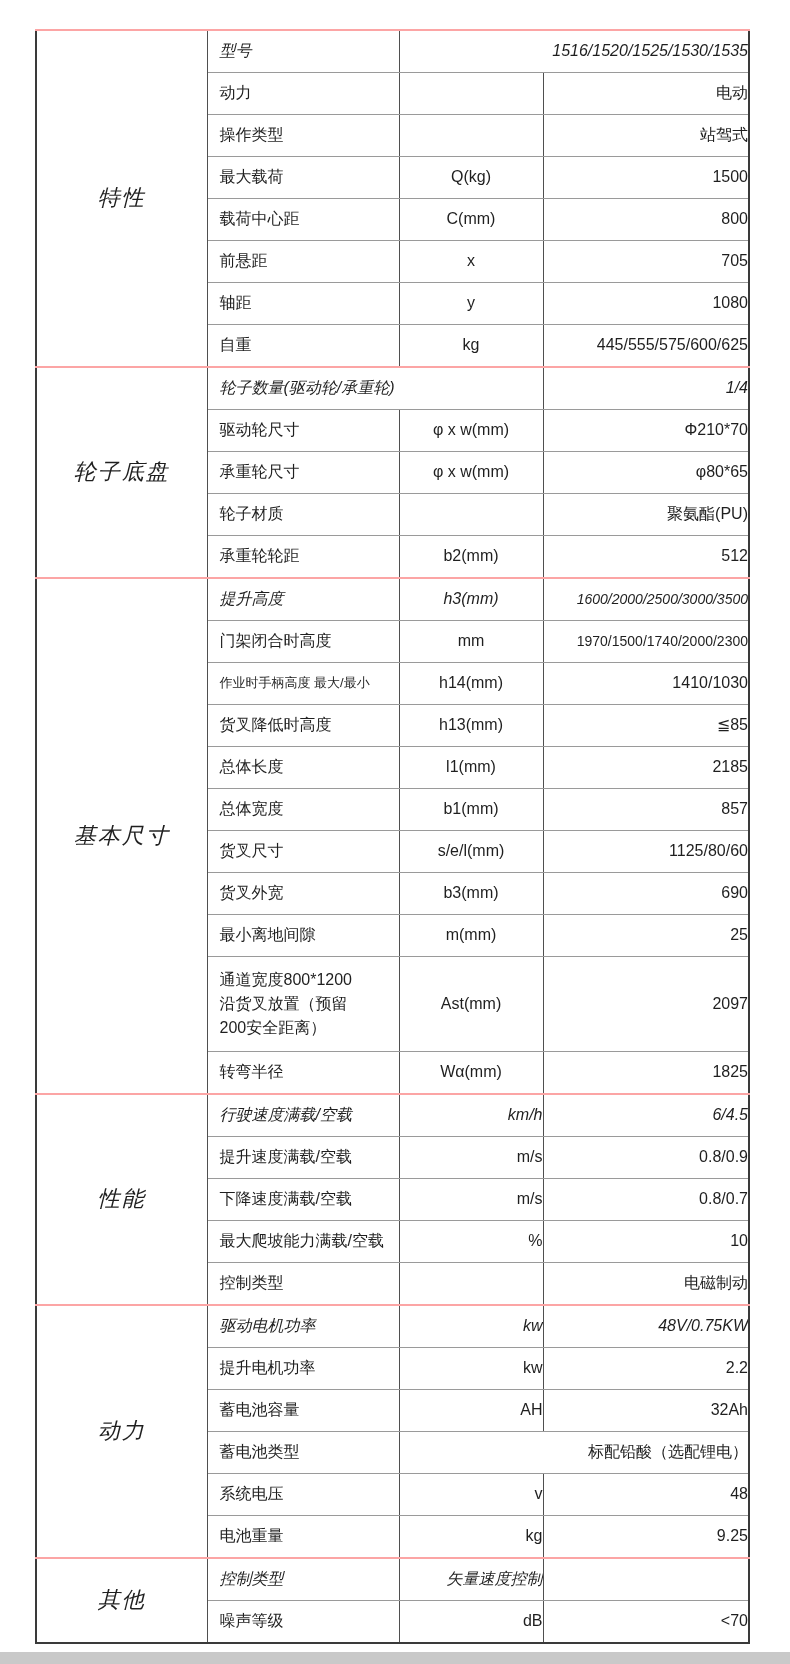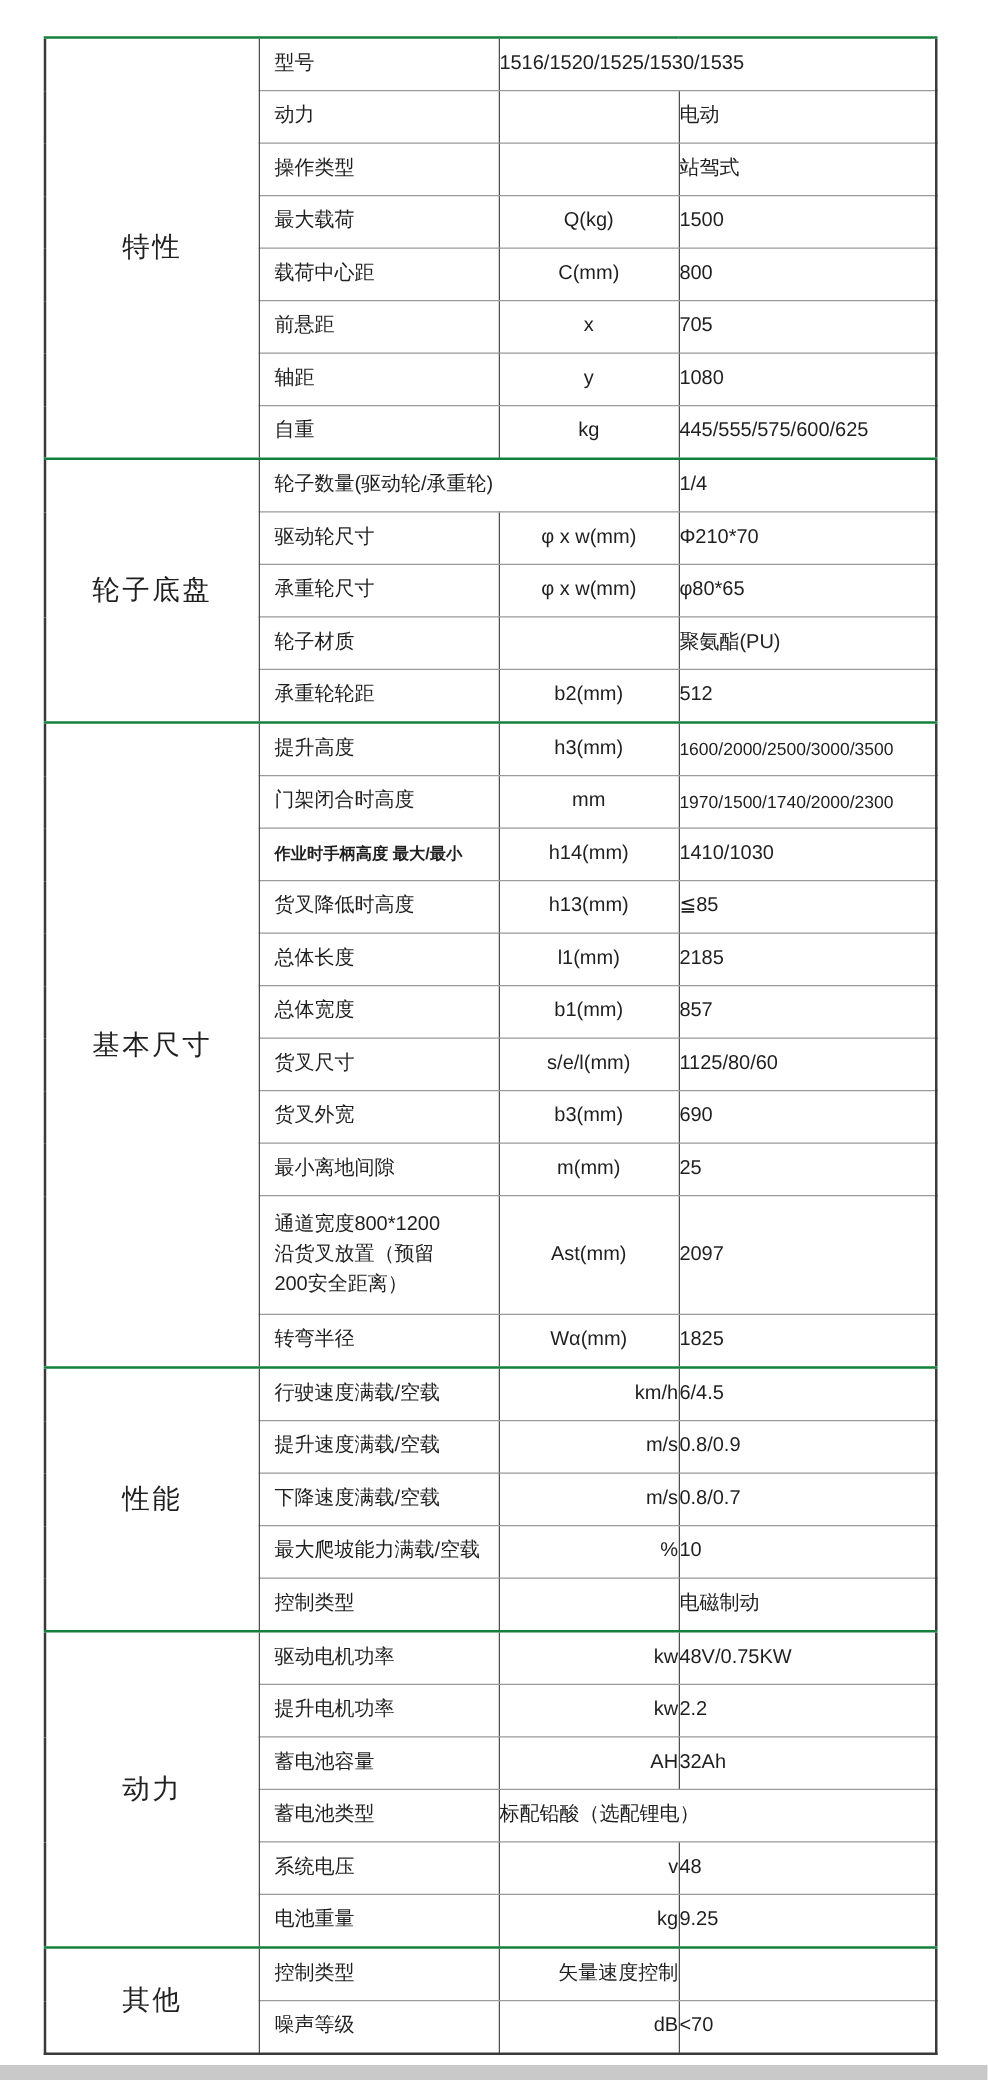--- a/index.html
+++ b/index.html
@@ -13,28 +13,28 @@
     border-collapse:collapse;table-layout:fixed;
     border:2px solid #3a3a3a;
   }
   td{
     border:1px solid #9a9a9a;
     border-left-color:#4f4f4f;border-right-color:#4f4f4f;
     height:41px;padding:0;
     font-size:16px;line-height:1.3;vertical-align:middle;
     overflow:hidden;
   }
-  tr.section-start td{border-top:2px solid #15803d;}
+  tr.section-start td{border-top:2px solid #fca5a5;font-style:italic;}
   tr.tall td{height:94px;}
   td.sec-cell{font-size:22px;text-align:center;letter-spacing:2px;font-weight:400;}
   td.label{text-align:left;padding-left:12px;padding-right:6px;white-space:pre-line;}
-  td.label.small-label{font-size:13px;font-weight:700;}
+  td.label.small-label{font-size:13px;font-weight:400;}
   tr.tall td.label{line-height:1.5;}
   td.unit{text-align:center;}
-  td.value{text-align:left;}
+  td.value{text-align:right;}
   td.value.small-value{font-size:14px;}
   
   tr.sec-3 td.unit, tr.sec-4 td.unit, tr.sec-5 td.unit{text-align:right;padding-left:22px;}
   div[data-name="footer-bar"]{
     position:absolute;left:0;bottom:0;width:790px;height:12px;background:#c9c9c9;
   }
 </style>
 </head>
 <body data-name="page">
 

